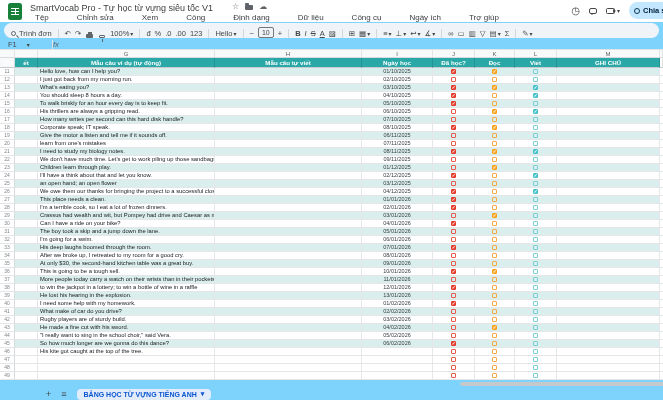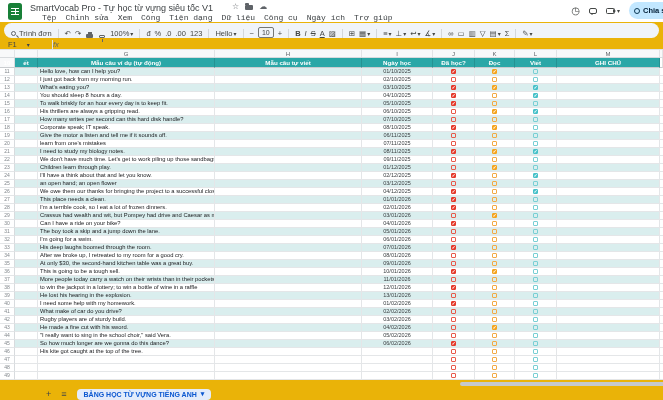--- a/index.html
+++ b/index.html
@@ -1,34 +1,34 @@
 <!DOCTYPE html>
 <html><head>
 <meta charset="utf-8">
 <style>
   * { margin:0; padding:0; box-sizing:border-box; }
   html,body { background:#fff; }
   .app {
     position:relative; width:663px; height:400px; overflow:hidden;
-    font-family:"Liberation Sans", sans-serif; background:#eab308; color:#202124;
+    font-family:"Liberation Sans", sans-serif; background:#7dd3fc; color:#202124;
   }
   
   .topbar { position:absolute; top:0; left:0; width:663px; height:22px; background:#fff; }
   .logo { position:absolute; left:8px; top:3px; width:14px; height:17px; background:#188038; border-radius:2.5px; }
   .logo::after { content:""; position:absolute; left:3px; top:5px; width:8px; height:7px;
     background:
       linear-gradient(#fff,#fff) 0 3px/8px 1px no-repeat,
       linear-gradient(#fff,#fff) 3.5px 0/1px 7px no-repeat,
       linear-gradient(#fff,#fff) 0 0/8px 1px no-repeat,
       linear-gradient(#fff,#fff) 0 6px/8px 1px no-repeat; }
   .doc-title { position:absolute; left:30px; top:3px; font-size:9px; color:#3c4043; white-space:nowrap; }
   .title-icons { position:absolute; left:232px; top:2px; display:flex; gap:6px; font-size:8px; color:#5f6368; align-items:center; }
   .i-folder { display:inline-block; width:8px; height:5px; background:#5f6368; border-radius:1px; position:relative; margin-top:2px; }
   .i-folder::before { content:""; position:absolute; top:-2px; left:0; width:4px; height:2px; background:#5f6368; border-radius:1px 1px 0 0; }
-  .menubar { position:absolute; left:38px; top:12px; display:flex; gap:1px;font-family:Liberation Mono, monospace; }
+  .menubar { position:absolute; left:31px; top:12px; display:flex; gap:20px; }
   .menu-item { font-size:8px; color:#3c4043; padding:1px 4px; border-radius:4px; }
   .top-right { position:absolute; right:0; top:2px; display:flex; align-items:center; gap:9px; }
   .i-clock { font-size:10px; color:#444746; line-height:10px; }
   .i-comment { width:8px; height:6px; border:1px solid #444746; border-radius:2px; position:relative; }
   .i-comment::after { content:""; position:absolute; left:1px; bottom:-3px; border:1.5px solid transparent; border-top-color:#444746; }
   .i-cam { width:9px; height:6px; border:1px solid #444746; border-radius:1.5px; position:relative; }
   .i-cam::after { content:""; position:absolute; right:-4px; top:0.5px; border:2px solid transparent; border-left:3px solid #444746; }
   .caret { font-size:6px; color:#444746; }
   .share-pill { width:34px; height:17px; background:#c2e7ff; border-radius:9px 0 0 9px;
     display:flex; align-items:center; gap:3px; padding-left:5px; overflow:hidden; }
@@ -101,21 +101,21 @@
     <div class="title-icons">
       <span>☆</span>
       <span class="i-folder"></span>
       <span>☁</span>
     </div>
     <div class="menubar">
         <span class="menu-item">Tệp</span>
         <span class="menu-item">Chỉnh sửa</span>
         <span class="menu-item">Xem</span>
         <span class="menu-item">Công</span>
-        <span class="menu-item">Tiện dạng</span>
+        <span class="menu-item">Định dạng</span>
         <span class="menu-item">Dữ liệu</span>
         <span class="menu-item">Công cụ</span>
         <span class="menu-item">Ngày ích</span>
         <span class="menu-item">Trợ giúp</span>
       </div>
     <div class="top-right">
       <span class="i-clock">◷</span>
       <span class="i-comment"></span>
       <span style="display:flex;align-items:center;gap:2px;">
         <span class="i-cam"></span>

